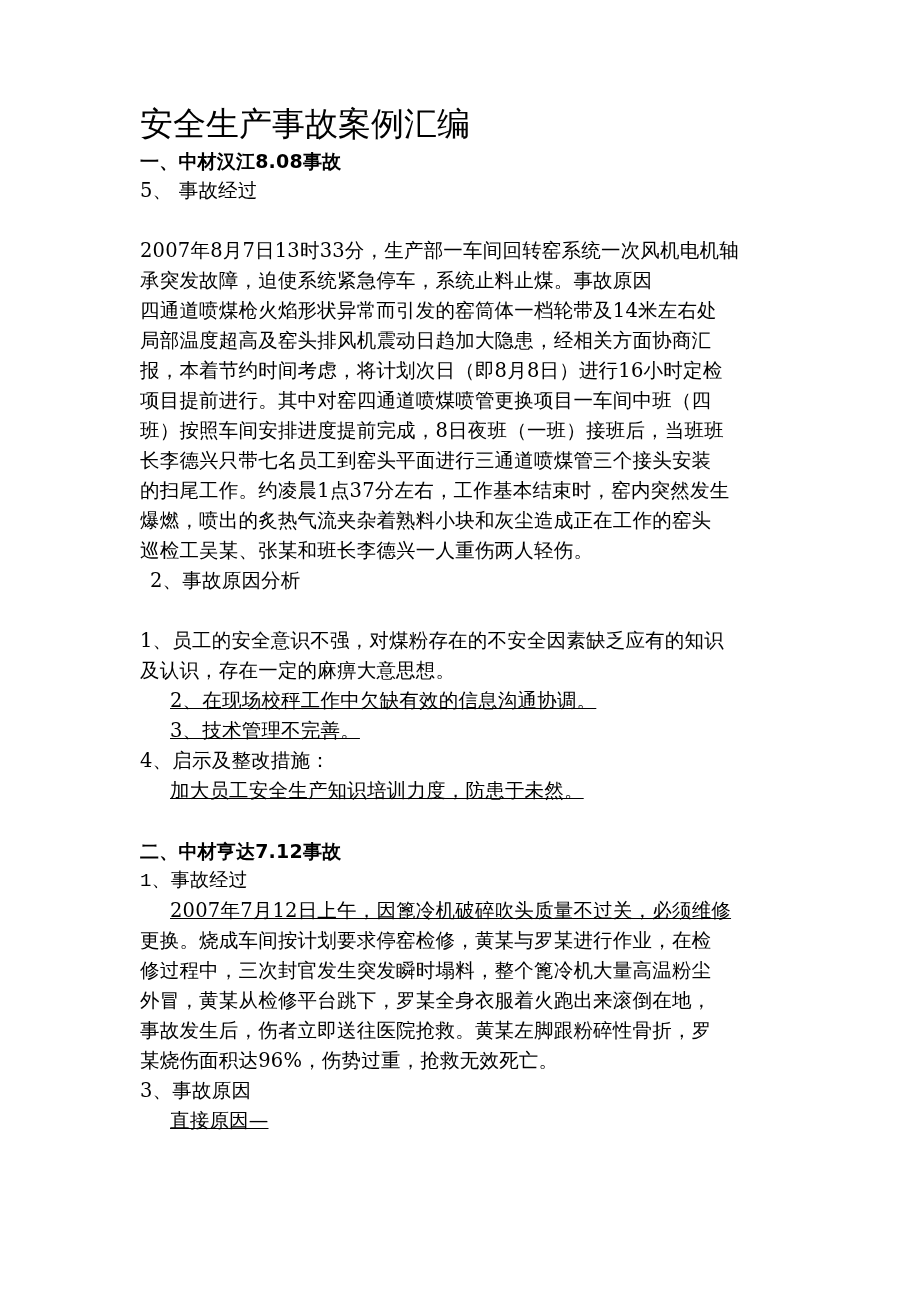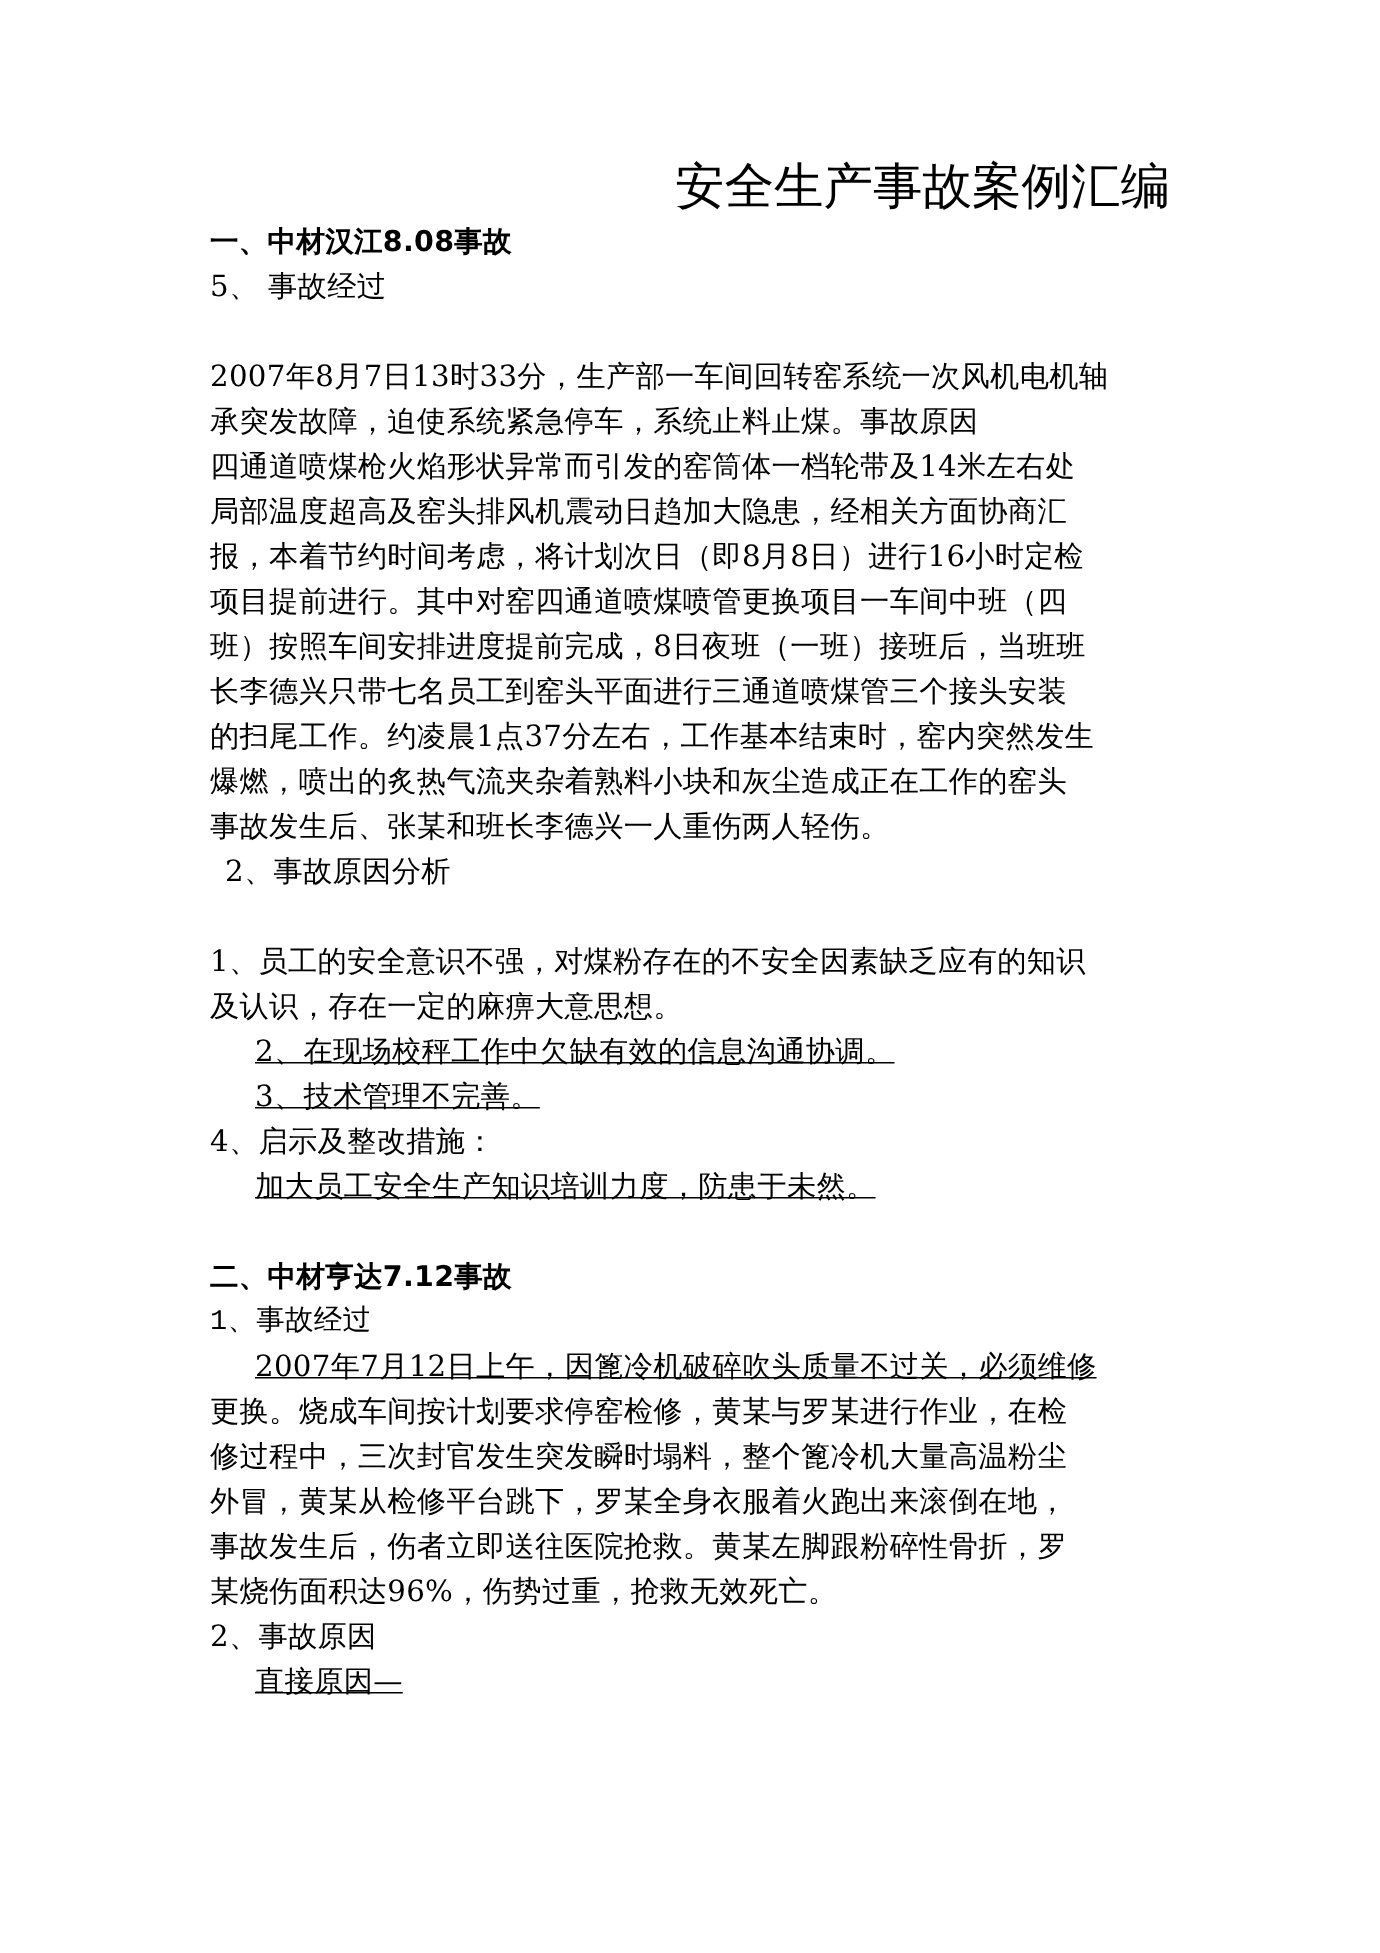--- a/index.html
+++ b/index.html
@@ -1,19 +1,19 @@
 <!DOCTYPE html>
 <html><head>
 <meta charset="utf-8">
 <style>
   html, body { margin: 0; padding: 0; background: #ffffff; }
   body { width: 920px; height: 1302px; position: relative; overflow: hidden;
          font-family: "DejaVu Serif", "Liberation Serif", serif; color: #000; }
   .page { position: absolute; left: 140px; top: 0; width: 640px; }
-  .title { position: absolute; left: 0; width: 640px; top: 102px; text-align: right;
+  .title { position: absolute; left: 0; width: 640px; top: 102px; text-align: left;
            font-size: 33px; line-height: 44px; font-family: "DejaVu Sans", sans-serif; font-weight: normal; }
   .line { position: absolute; left: 0; font-size: 19.5px; line-height: 30px; white-space: nowrap; letter-spacing: 0.2px; }
   .bold { font-weight: bold; font-family: "DejaVu Sans", sans-serif; font-size: 19px; }
   .ind { left: 30px; text-decoration: underline; }
   .ind1 { left: 10px; }
 </style>
 </head>
 <body>
 
 <div class="page">
@@ -25,21 +25,21 @@
   <div class="line" style="top:236px">2007年8月7日13时33分，生产部一车间回转窑系统一次风机电机轴</div>
   <div class="line" style="top:266px">承突发故障，迫使系统紧急停车，系统止料止煤。事故原因</div>
   <div class="line" style="top:296px">四通道喷煤枪火焰形状异常而引发的窑筒体一档轮带及14米左右处</div>
   <div class="line" style="top:326px">局部温度超高及窑头排风机震动日趋加大隐患，经相关方面协商汇</div>
   <div class="line" style="top:356px">报，本着节约时间考虑，将计划次日（即8月8日）进行16小时定检</div>
   <div class="line" style="top:386px">项目提前进行。其中对窑四通道喷煤喷管更换项目一车间中班（四</div>
   <div class="line" style="top:416px">班）按照车间安排进度提前完成，8日夜班（一班）接班后，当班班</div>
   <div class="line" style="top:446px">长李德兴只带七名员工到窑头平面进行三通道喷煤管三个接头安装</div>
   <div class="line" style="top:476px">的扫尾工作。约凌晨1点37分左右，工作基本结束时，窑内突然发生</div>
   <div class="line" style="top:506px">爆燃，喷出的炙热气流夹杂着熟料小块和灰尘造成正在工作的窑头</div>
-  <div class="line" style="top:536px">事故发生后、张某和班长李德兴一人重伤两人轻伤。</div>
+  <div class="line" style="top:536px">巡检工吴某、张某和班长李德兴一人重伤两人轻伤。</div>
 
   <div class="line ind1" style="top:566px">2、事故原因分析</div>
 
   <div class="line" style="top:626px">1、员工的安全意识不强，对煤粉存在的不安全因素缺乏应有的知识</div>
   <div class="line" style="top:656px">及认识，存在一定的麻痹大意思想。</div>
   <div class="line ind" style="top:686px">2、在现场校秤工作中欠缺有效的信息沟通协调。</div>
   <div class="line ind" style="top:716px">3、技术管理不完善。</div>
 
   <div class="line" style="top:746px">4、启示及整改措施：</div>
   <div class="line ind" style="top:776px">加大员工安全生产知识培训力度，防患于未然。</div>
@@ -47,15 +47,15 @@
   <div class="line bold" style="top:836px">二、中材亨达7.12事故</div>
   <div class="line bold" style="top:866px; font-weight:normal; font-family:Liberation Mono, monospace;">1、事故经过</div>
 
   <div class="line ind" style="top:896px">2007年7月12日上午，因篦冷机破碎吹头质量不过关，必须维修</div>
   <div class="line" style="top:926px">更换。烧成车间按计划要求停窑检修，黄某与罗某进行作业，在检</div>
   <div class="line" style="top:956px">修过程中，三次封官发生突发瞬时塌料，整个篦冷机大量高温粉尘</div>
   <div class="line" style="top:986px">外冒，黄某从检修平台跳下，罗某全身衣服着火跑出来滚倒在地，</div>
   <div class="line" style="top:1016px">事故发生后，伤者立即送往医院抢救。黄某左脚跟粉碎性骨折，罗</div>
   <div class="line" style="top:1046px">某烧伤面积达96%，伤势过重，抢救无效死亡。</div>
 
-  <div class="line" style="top:1076px">2、事故原因</div>
+  <div class="line" style="top:1076px">3、事故原因</div>
   <div class="line ind" style="top:1106px">直接原因—</div>
 </div>
 
 </body></html>

